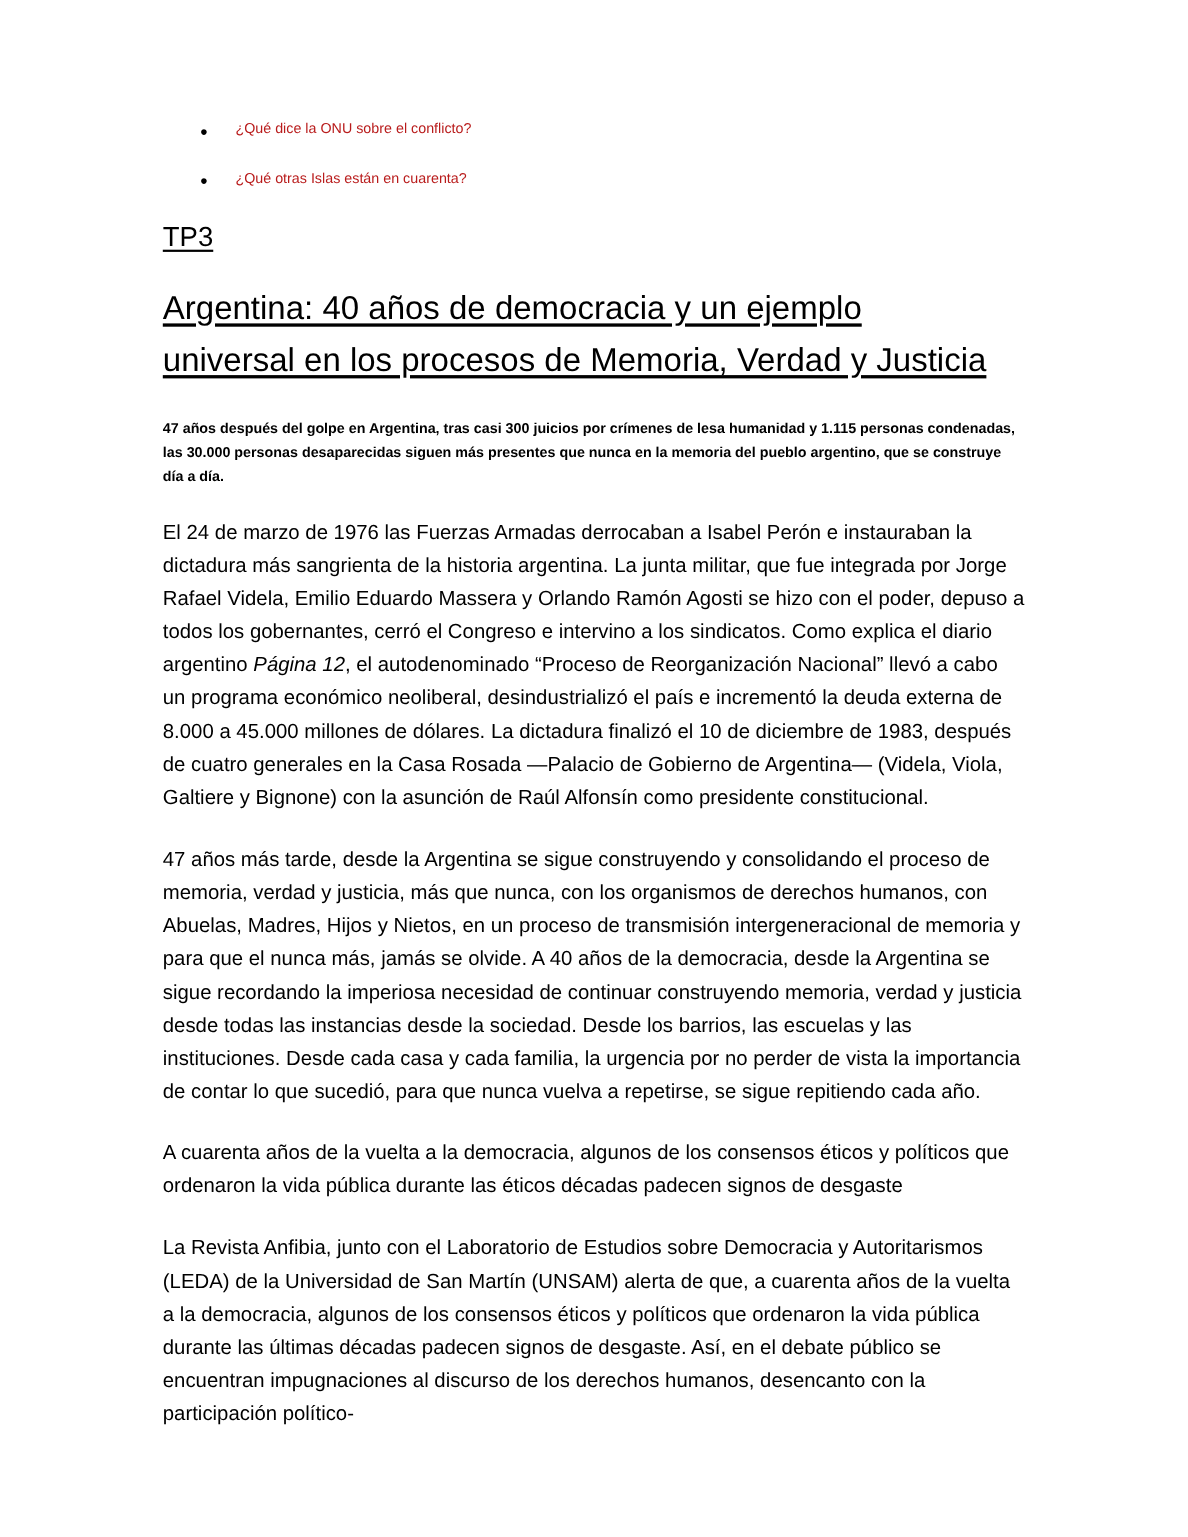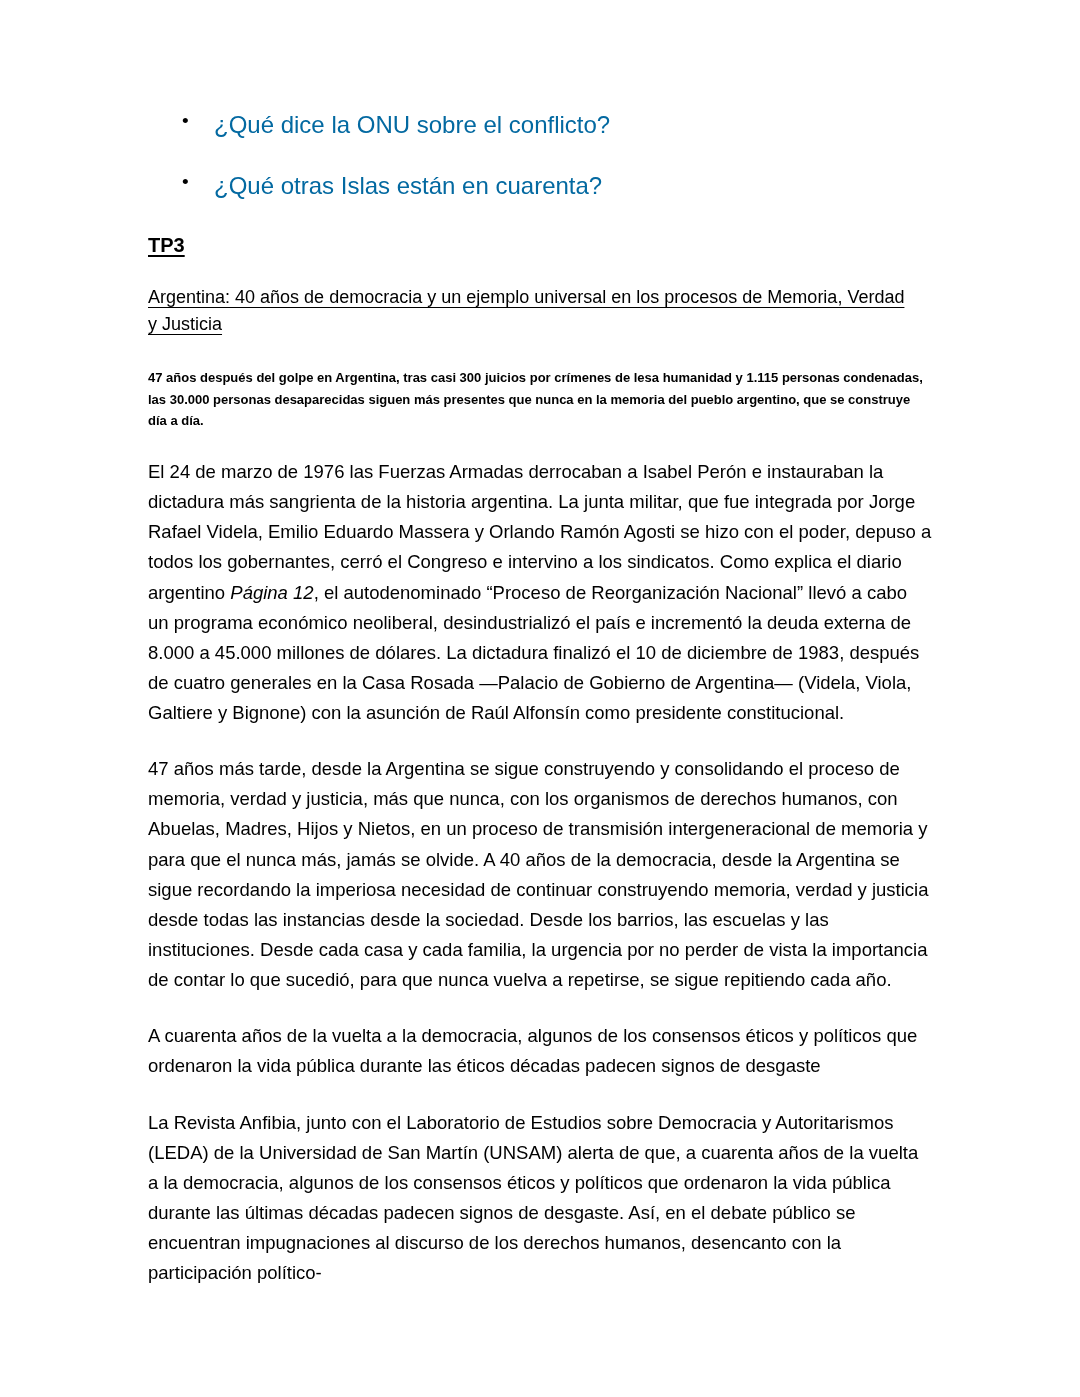--- a/index.html
+++ b/index.html
@@ -24,45 +24,45 @@
   .doc-body {
     width: 784px;
   }
   ul.bullet-list {
     list-style: none;
     margin: 0 0 0 0;
     padding: 0;
   }
   ul.bullet-list li {
     position: relative;
-    font-size: 24px;
+    font-size: 13px;
     line-height: 1.45;
     padding-left: 66px;
     margin-bottom: 26px;
-    color: #0369a1;
+    color: #b91c1c;
   }
   ul.bullet-list li::before {
     content: "\2022";
     position: absolute;
     left: 34px;
     top: -1px;
     font-size: 19px;
     line-height: 1.45;
     color: #000;
   }
   h2.section-label {
-    font-size: 20px;
-    font-weight: 700;
+    font-size: 25px;
+    font-weight: 400;
     line-height: 1.3;
     margin: 28px 0 26px 0;
     text-decoration: underline;
     text-underline-offset: 3px;
   }
   h1.article-title {
-    font-size: 18px;
+    font-size: 30px;
     font-weight: 400;
     line-height: 1.55;
     margin: 0 0 28px 0;
     text-decoration: underline;
     text-underline-offset: 4px;
     width: 760px;
   }
   p.lead {
     font-size: 13px;
     font-weight: bold;

